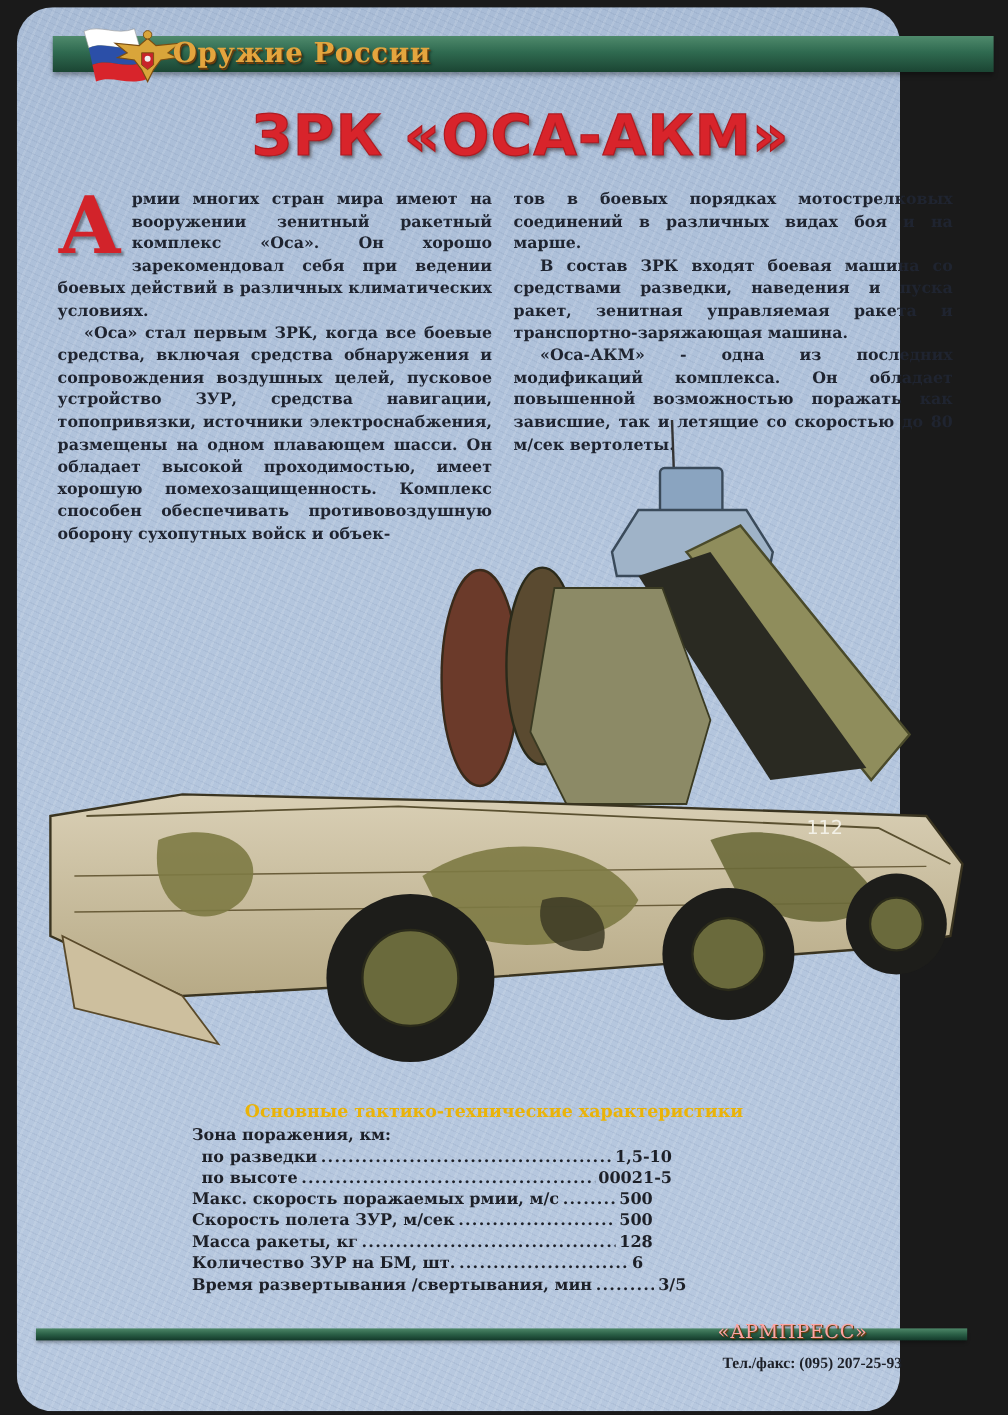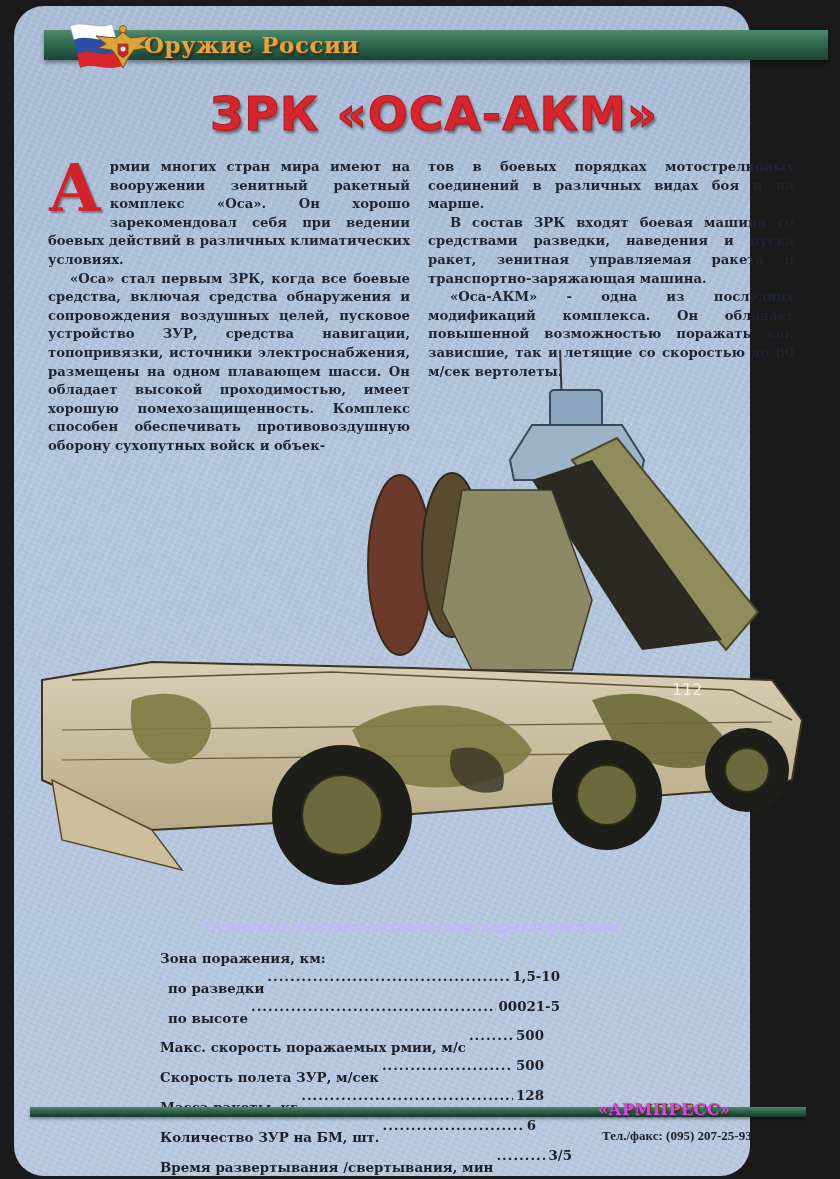--- a/index.html
+++ b/index.html
@@ -27,32 +27,32 @@
   
   .col{position:absolute;font-family:"DejaVu Serif",serif;font-weight:bold;font-size:13.2px;line-height:18.6px;color:#1f2430;text-align:justify;}
   .col p{margin:0;text-indent:22px;}
   .col p.first{text-indent:0;}
   .col-left{left:48px;top:158px;width:362px;}
   .col-right{left:428px;top:158px;width:366px;}
   .dropcap{float:left;font-family:"DejaVu Serif",serif;font-weight:bold;font-size:66px;line-height:54px;color:#d2232a;margin:3px 8px 0 0;text-shadow:2px 2px 2px rgba(0,0,0,0.35);}
   
   .vehicle{position:absolute;left:32px;top:350px;width:776px;height:560px;}
   
-  .specs-title{position:absolute;left:204px;top:918px;font-family:"DejaVu Serif",serif;font-weight:bold;font-size:14.5px;color:#c4b5fd;}
+  .specs-title{position:absolute;left:204px;top:918px;font-family:"DejaVu Serif",serif;font-weight:bold;font-size:14.5px;color:#eab308;}
   .specs{position:absolute;left:160px;top:938px;width:400px;font-family:"DejaVu Serif",serif;font-weight:bold;font-size:13.4px;line-height:17.8px;color:#1d2028;}
   .spec-row{display:flex;white-space:nowrap;overflow:hidden;}
   .spec-row.indent{padding-left:8px;}
-  .spec-label{flex:0 0 auto;margin-top:12px;}
+  .spec-label{flex:0 0 auto;}
   .spec-dots{flex:1 1 auto;overflow:hidden;margin:0 3px;}
   .spec-dots::after{content:"..................................................................................................................................................";letter-spacing:1px;}
   .spec-val{flex:0 0 auto;}
   
   .footer-band{position:absolute;left:30px;top:1107px;width:776px;height:10px;
     background:linear-gradient(180deg,#4d8768 0%,#2a5f46 50%,#13392a 100%);box-shadow:0 2px 3px rgba(0,0,0,0.35);}
-  .footer-brand{position:absolute;left:598px;top:1100px;font-family:"DejaVu Serif",serif;font-weight:bold;font-size:16px;color:#d946ef;text-shadow:1px 1px 0 #6b3d0d,1px 2px 2px rgba(0,0,0,0.5);letter-spacing:0.5px;}
+  .footer-brand{position:absolute;left:598px;top:1100px;font-family:"DejaVu Serif",serif;font-weight:normal;font-size:16px;color:#fca5a5;text-shadow:1px 1px 0 #6b3d0d,1px 2px 2px rgba(0,0,0,0.5);letter-spacing:0.5px;}
   .footer-phone{position:absolute;left:602px;top:1128px;font-family:"Liberation Serif",serif;font-weight:bold;font-size:13px;color:#1d2028;}
 </style>
 </head>
 <body>
 
 <div class="page">
 
   <div class="band"></div>
   <svg class="flag" viewBox="0 0 58 54">
     <path d="M4 8 C18 2,30 12,46 6 L50 20 C34 26,22 16,8 22 Z" fill="#ffffff" stroke="#999" stroke-width="0.5"></path>

